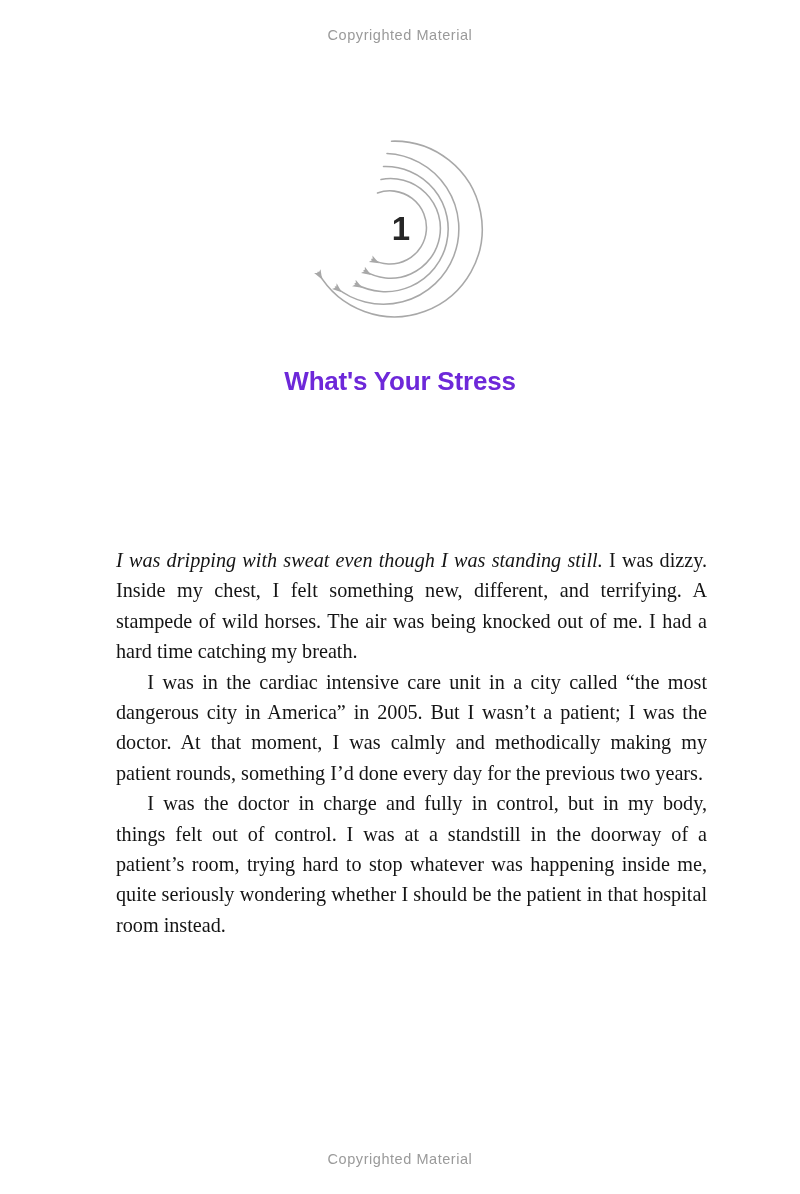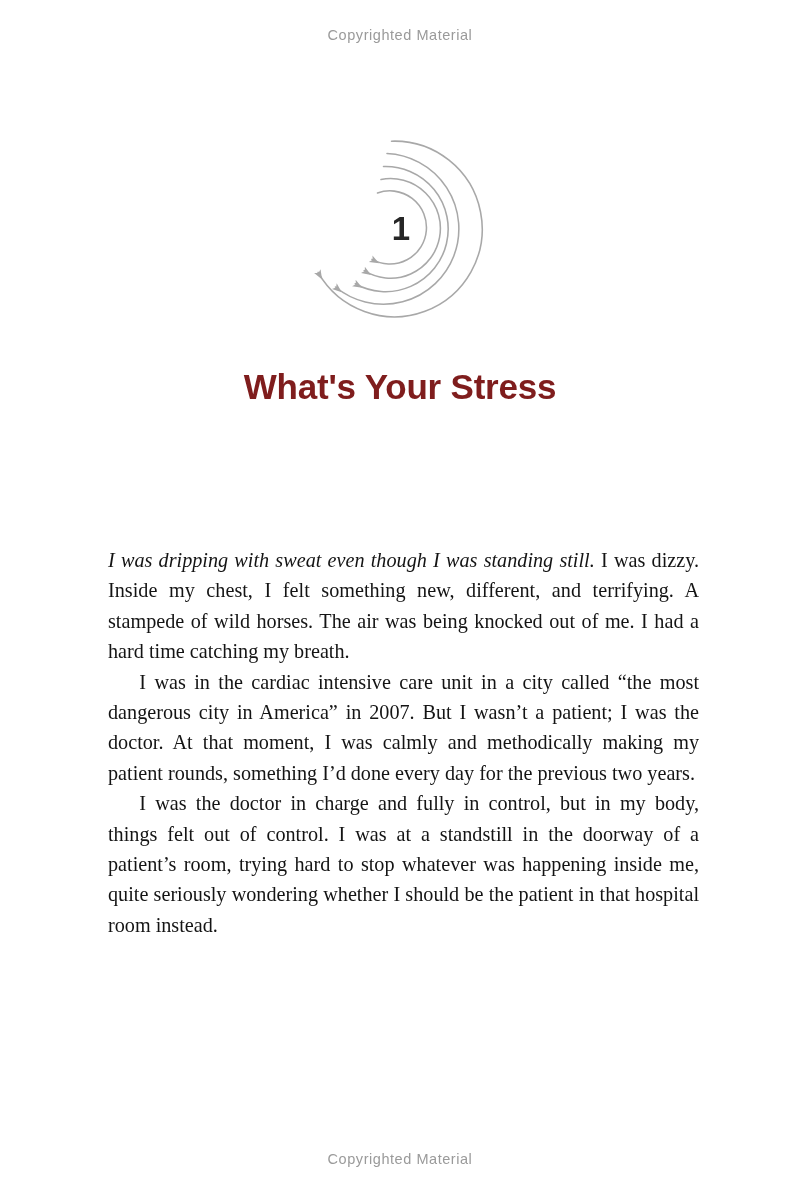--- a/index.html
+++ b/index.html
@@ -78,32 +78,32 @@
   }
 
   
   .chapter-title {
     position: absolute;
     left: 0;
     top: 341px;
     width: 800px;
     text-align: center;
     font-family: "Liberation Sans", sans-serif;
-    font-size: 35px;
+    font-size: 26px;
     font-weight: 600;
     line-height: 46px;
-    color: #7f1d1d;
+    color: #6d28d9;
     letter-spacing: -0.2px;
   }
   .chapter-title .title-line { display: block; }
 
   
   .body-copy {
     position: absolute;
-    left: 108px;
+    left: 116px;
     top: 545px;
     width: 591px;
     font-family: "Liberation Serif", serif;
     font-size: 20.2px;
     line-height: 30.4px;
     color: #141414;
     text-align: justify;
     text-justify: inter-word;
     hyphens: none;
   }
@@ -154,19 +154,19 @@
       <div class="chapter-number">1</div>
     </div>
   </div>
 
   <h1 class="chapter-title">
     <span class="title-line">What's Your Stress</span>
   </h1>
 
   <div class="body-copy">
     <p><span class="lead-in">I was dripping with sweat even though I was standing still.</span><span> I was dizzy. Inside my chest, I felt something new, different, and terrifying. A stampede of wild horses. The air was being knocked out of me. I had a hard time catching my breath.</span></p>
-    <p>I was in the cardiac intensive care unit in a city called “the most dangerous city in America” in 2007. But I wasn’t a patient; I was the doctor. At that moment, I was calmly and methodically making my patient rounds, something I’d done every day for the previous two years.</p>
+    <p>I was in the cardiac intensive care unit in a city called “the most dangerous city in America” in 2005. But I wasn’t a patient; I was the doctor. At that moment, I was calmly and methodically making my patient rounds, something I’d done every day for the previous two years.</p>
     <p>I was the doctor in charge and fully in control, but in my body, things felt out of control. I was at a standstill in the doorway of a patient’s room, trying hard to stop whatever was happening inside me, quite seriously wondering whether I should be the patient in that hospital room instead.</p>
   </div>
 
   <div class="watermark watermark-bottom">Copyrighted Material</div>
 
 </div>
 
 </body></html>

